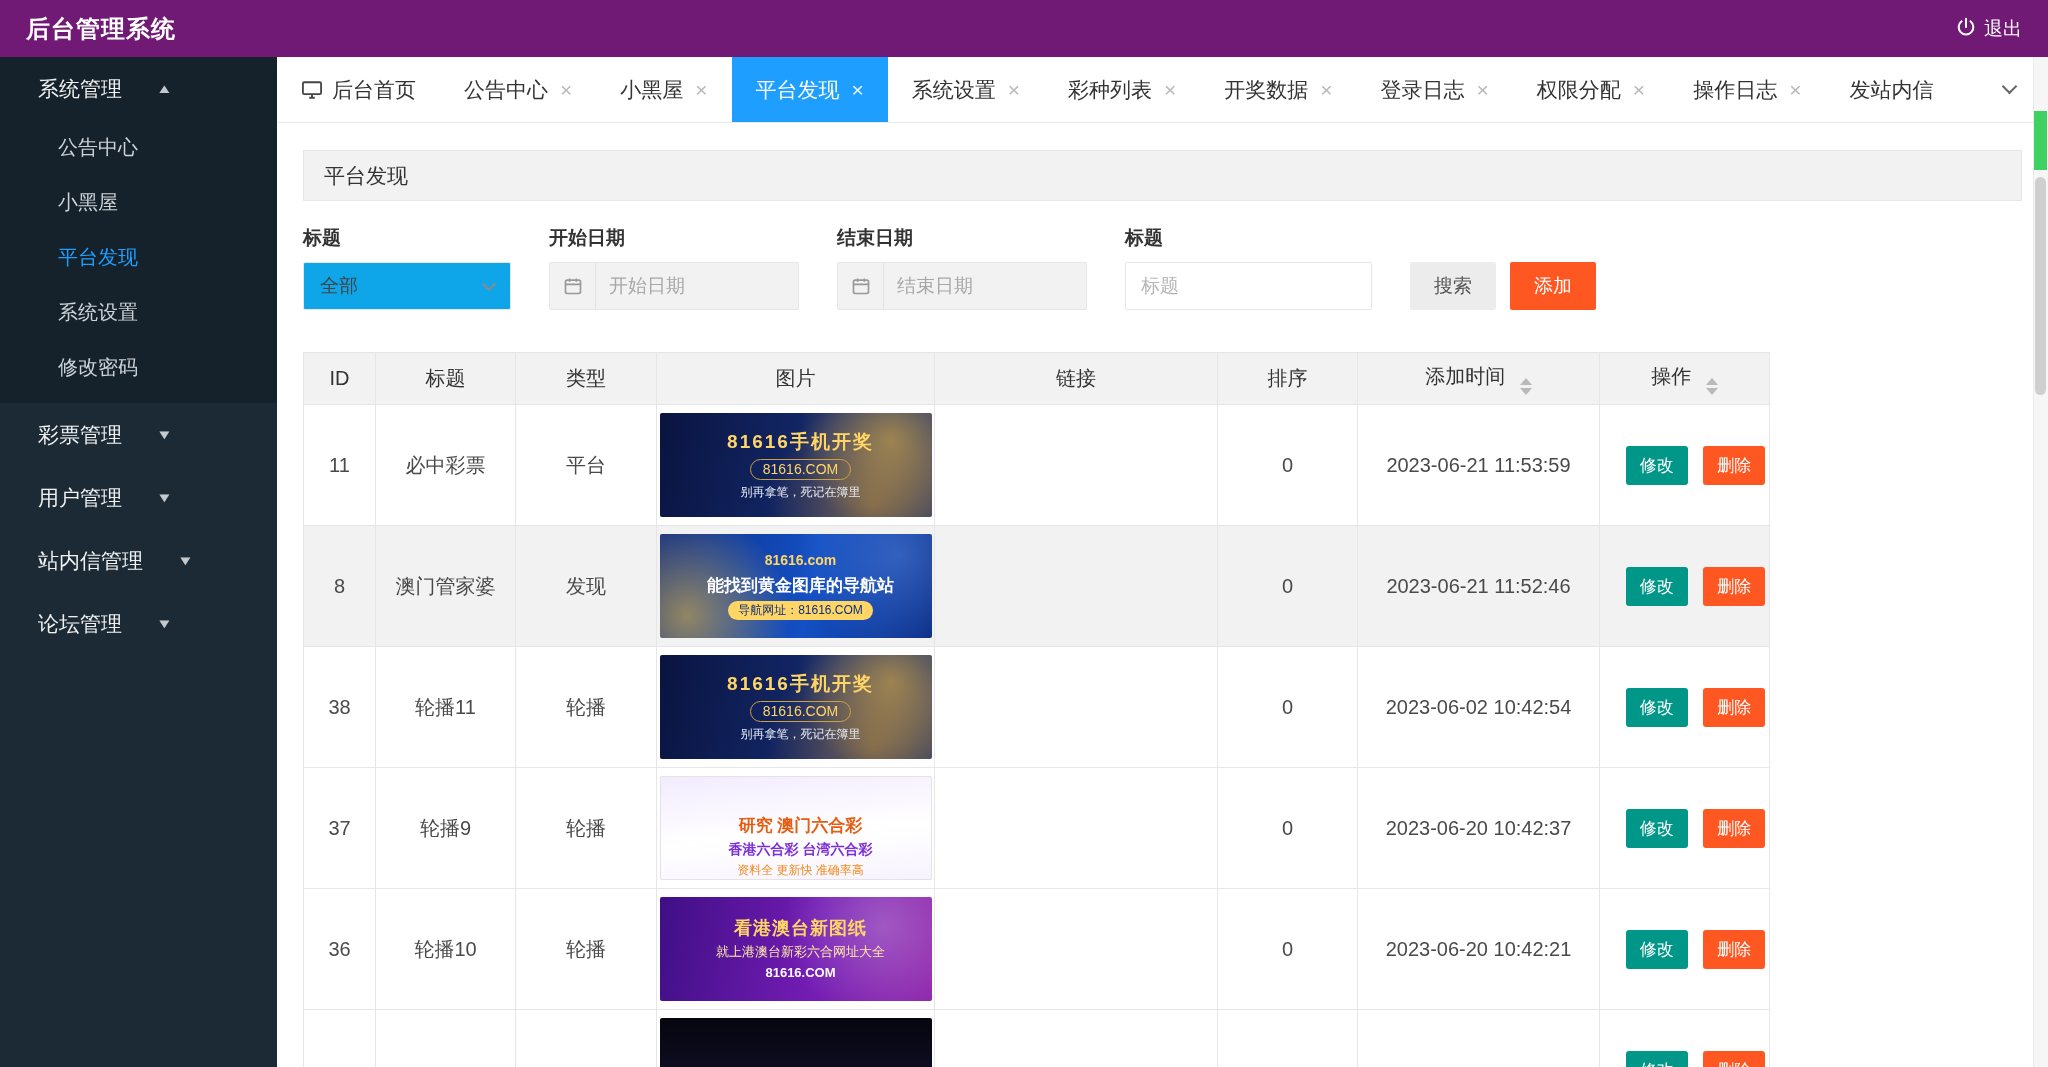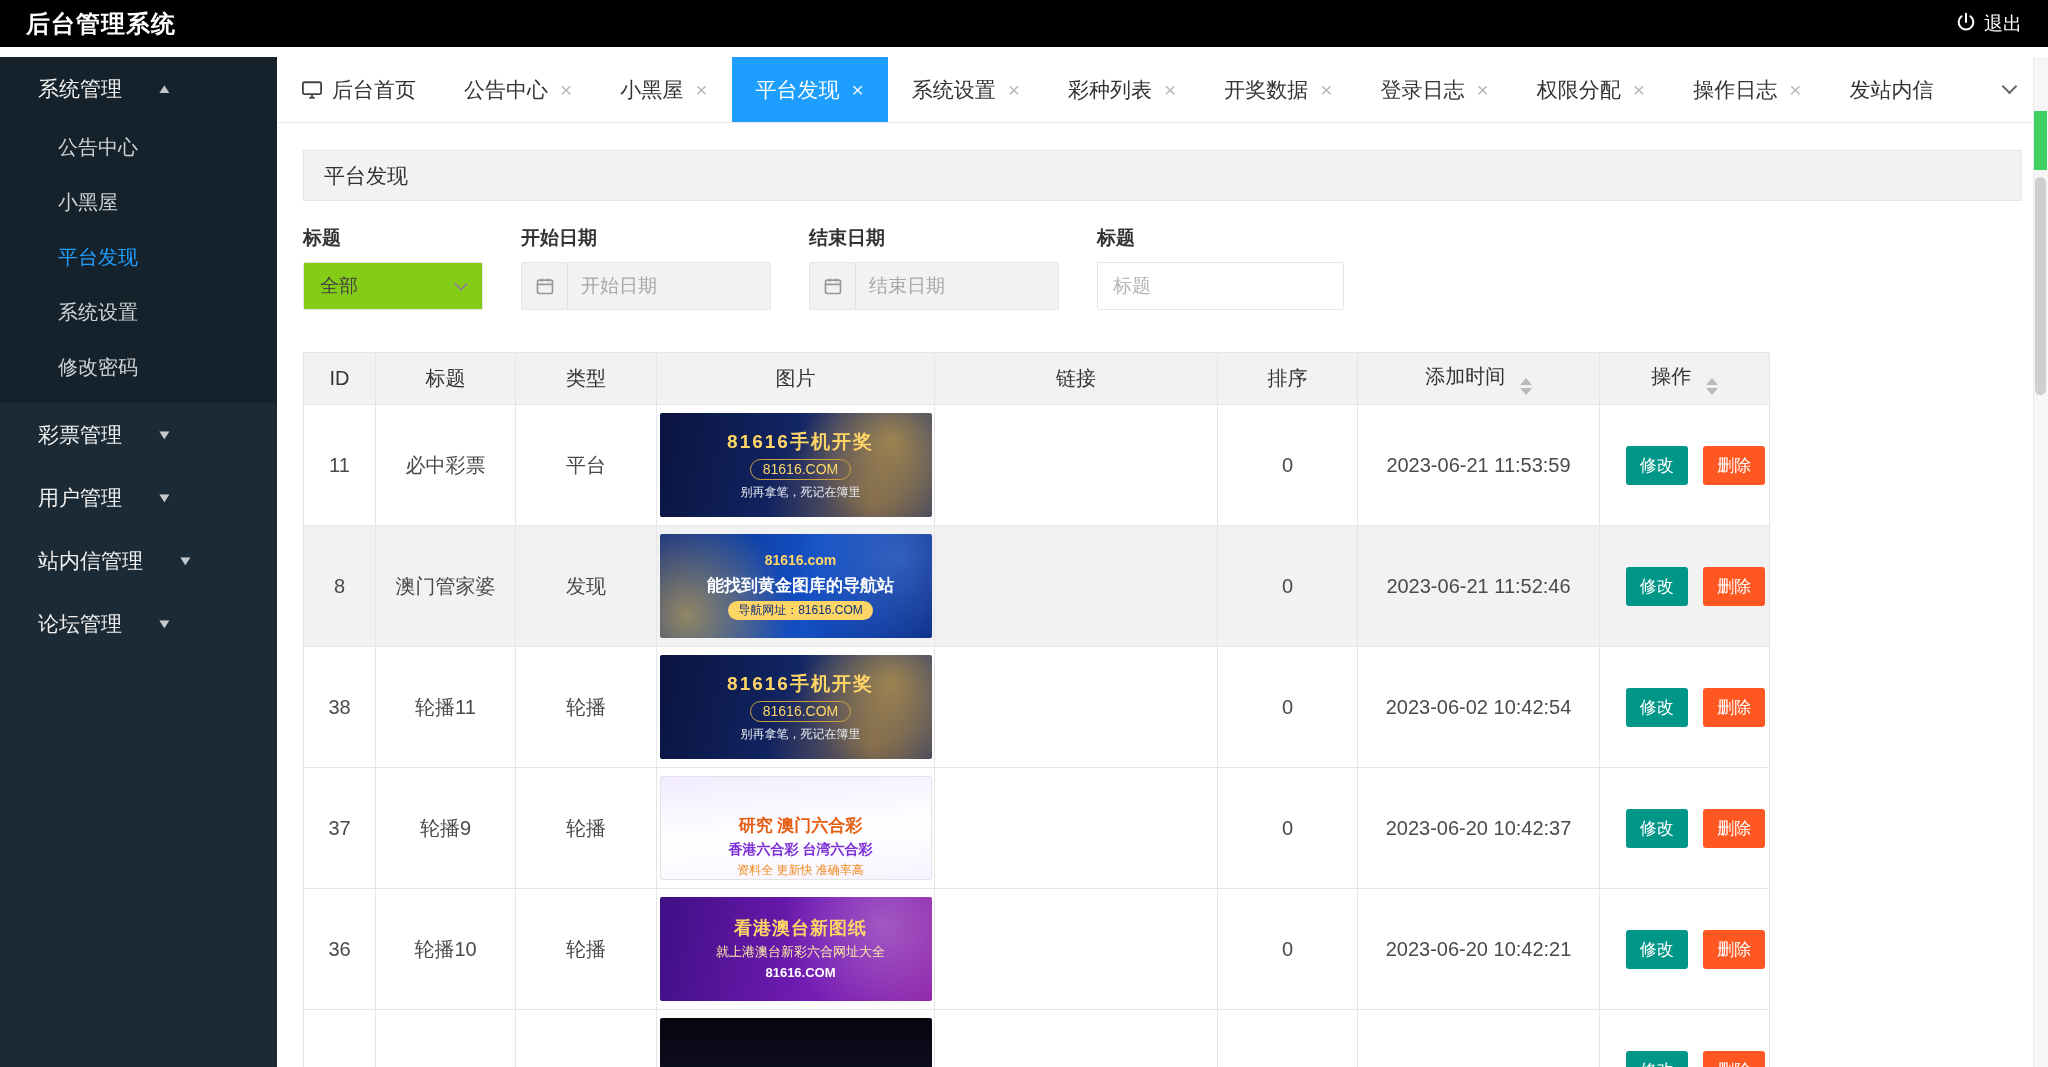--- a/index.html
+++ b/index.html
@@ -1,20 +1,20 @@
 <!DOCTYPE html>
 <html><head>
 <meta charset="utf-8">
 <style>
   * { margin:0; padding:0; box-sizing:border-box; }
   html,body { width:2048px; height:1067px; overflow:hidden; }
   body { font-family:"Liberation Sans","DejaVu Sans",sans-serif; background:#fff; color:#333; }
 
   
-  .app-header { position:fixed; top:0; left:0; right:0; height:47px; background:#000000; z-index:100;
+  .app-header { position:fixed; top:0; left:0; right:0; height:57px; background:#701a75; z-index:100;
     display:flex; align-items:center; justify-content:space-between; padding:0 26px; }
   .app-title { color:#fff; font-size:24px; font-weight:bold; letter-spacing:1px; }
   .logout-btn { display:flex; align-items:flex-start; gap:7px; color:#fff; font-size:19px; cursor:pointer; }
 
   
   .app { display:flex; height:1067px; padding-top:57px; }
 
   
   .sidebar { width:277px; flex:0 0 277px; background:#1B2A35; height:100%; overflow:hidden; }
   .side-head { height:63px; display:flex; align-items:center; justify-content:flex-start;
@@ -44,21 +44,21 @@
 
   
   .content { padding:0 26px; }
   .page-head { margin-top:27px; background:#F2F2F2; border:1px solid #e6e6e6; height:51px;
     display:flex; align-items:center; padding:0 20px; font-size:21px; color:#333; }
 
   
   .filters { display:flex; align-items:flex-end; gap:38px; padding:24px 0 4px; }
   .fgroup { display:flex; flex-direction:column; gap:11px; }
   .flabel { font-size:19px; font-weight:bold; color:#333; }
-  .select { width:180px; height:48px; border:1px solid #e6e6e6; border-radius:2px; background:#84cc16;
+  .select { width:208px; height:48px; border:1px solid #e6e6e6; border-radius:2px; background:#0ea5e9;
     display:flex; align-items:center; justify-content:space-between; padding:12px 16px; font-size:19px; color:#444; cursor:pointer; }
   .sel-chev { width:10px; height:10px; border-right:2px solid #8a8a8a; border-bottom:2px solid #8a8a8a;
     transform:rotate(45deg); margin-top:-5px; }
   .date-group { display:flex; width:250px; height:48px; border:1px solid #e6e6e6; border-radius:2px; background:#F2F2F2; }
   .cal-cell { width:46px; display:flex; align-items:center; justify-content:center; border-right:1px solid #e3e3e3; }
   .date-group input { flex:1; min-width:0; border:none; background:transparent; font-size:19px; color:#666; padding:0 13px; outline:none;
     font-family:"Liberation Sans","DejaVu Sans",sans-serif; }
   .date-group input::placeholder { color:#a8a8a8; }
   .text-input { width:247px; height:48px; border:1px solid #e6e6e6; border-radius:2px; padding:0 15px;
     font-size:19px; color:#444; outline:none; background:#fff; font-family:"Liberation Sans","DejaVu Sans",sans-serif; }
@@ -298,20 +298,24 @@
                 <path d="M3 10h18M8 3v4M16 3v4"></path>
               </svg>
             </span>
             <input type="text" placeholder="结束日期" style="">
           </div>
         </div>
         <div class="fgroup">
           <span class="flabel">标题</span>
           <input class="text-input" type="text" placeholder="标题" style="">
         </div>
+        <div class="btn-row">
+          <button class="btn btn-search">搜索</button>
+          <button class="btn btn-add">添加</button>
+        </div>
       </div>
 
       <table class="data-table">
         <thead>
           <tr>
               <th>
     <span class="col-label">ID</span>
     
   </th>
               <th>

